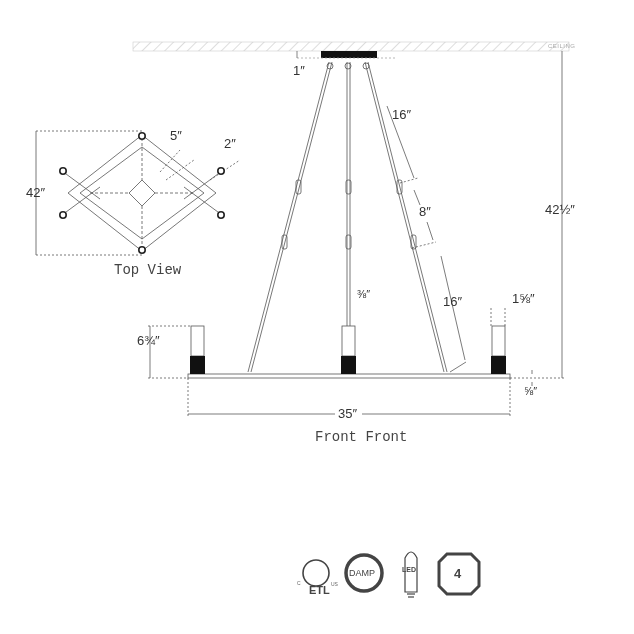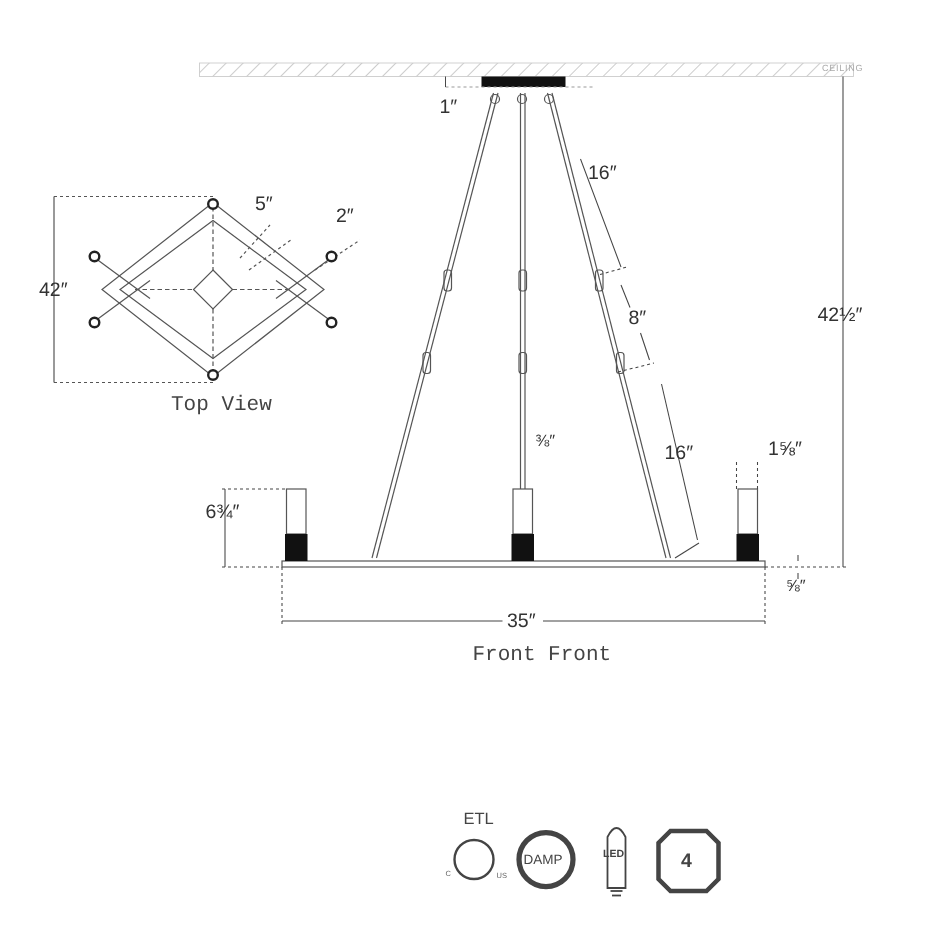--- a/index.html
+++ b/index.html
@@ -140,18 +140,18 @@
 <div class="lbl" style="left:512px;top:292px;">1⅝″</div>
 <div class="lbl" style="left:524px;top:386px;font-size:11px;">⅝″</div>
 <div class="lbl" style="left:338px;top:407px;">35″</div>
 <div class="cap" style="left:315px;top:430px;">Front Front</div>
 
 <div class="lbl" style="left:26px;top:186px;">42″</div>
 <div class="lbl" style="left:170px;top:129px;">5″</div>
 <div class="lbl" style="left:224px;top:137px;">2″</div>
 <div class="cap" style="left:114px;top:263px;">Top View</div>
 
-<div class="badge" style="left:309px;top:540px;font-size:11px;font-weight:normal;color:#444;">ETL</div>
+<div class="badge" style="left:309px;top:584px;font-size:11px;font-weight:bold;color:#444;">ETL</div>
 <div class="badge" style="left:297px;top:580px;font-size:5px;color:#666;">C</div>
 <div class="badge" style="left:331px;top:581px;font-size:5px;color:#666;">US</div>
 <div class="badge" style="left:349px;top:568px;font-size:9px;font-weight:normal;color:#444;">DAMP</div>
 <div class="badge" style="left:402px;top:566px;font-size:7px;font-weight:bold;color:#444;">LED</div>
 <div class="badge" style="left:454px;top:566px;font-size:13px;font-weight:bold;color:#444;">4</div>
 
 </body></html>

